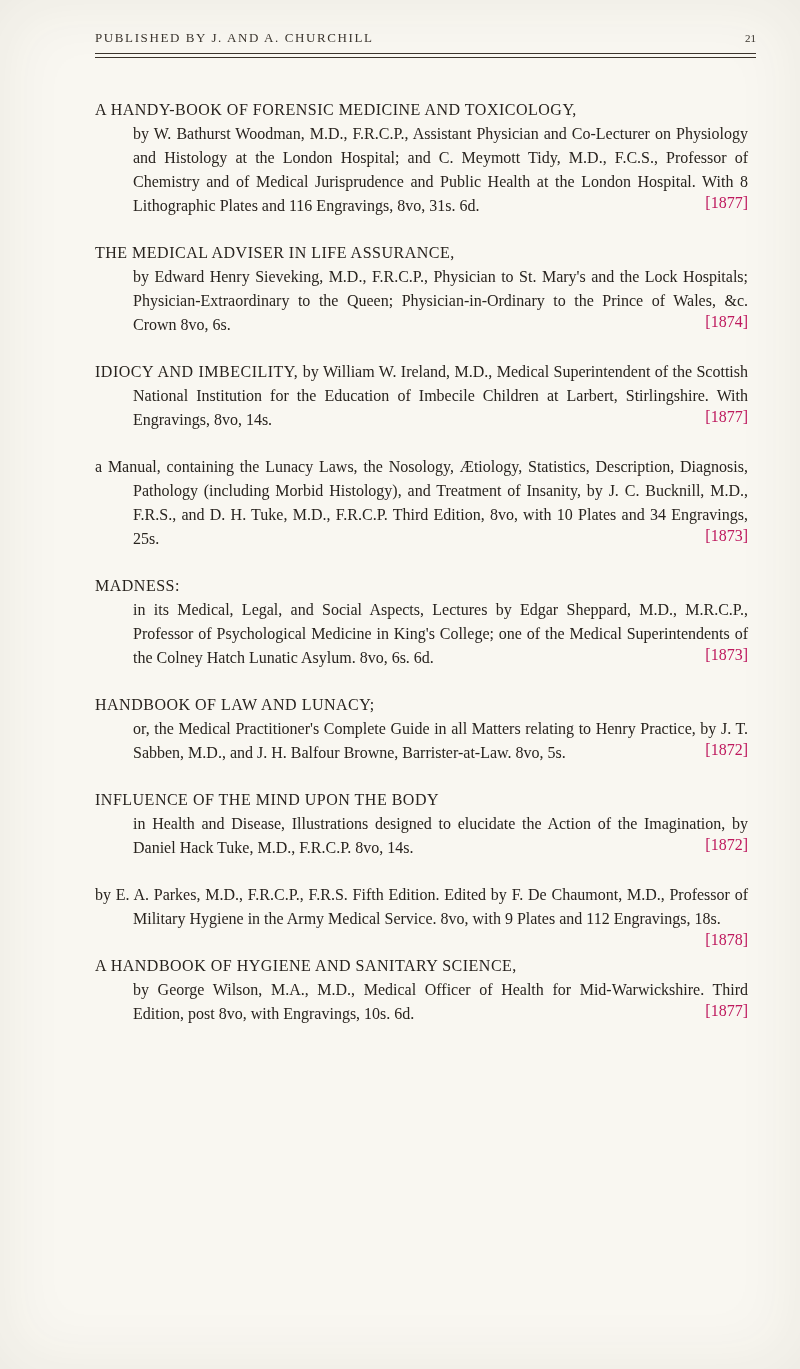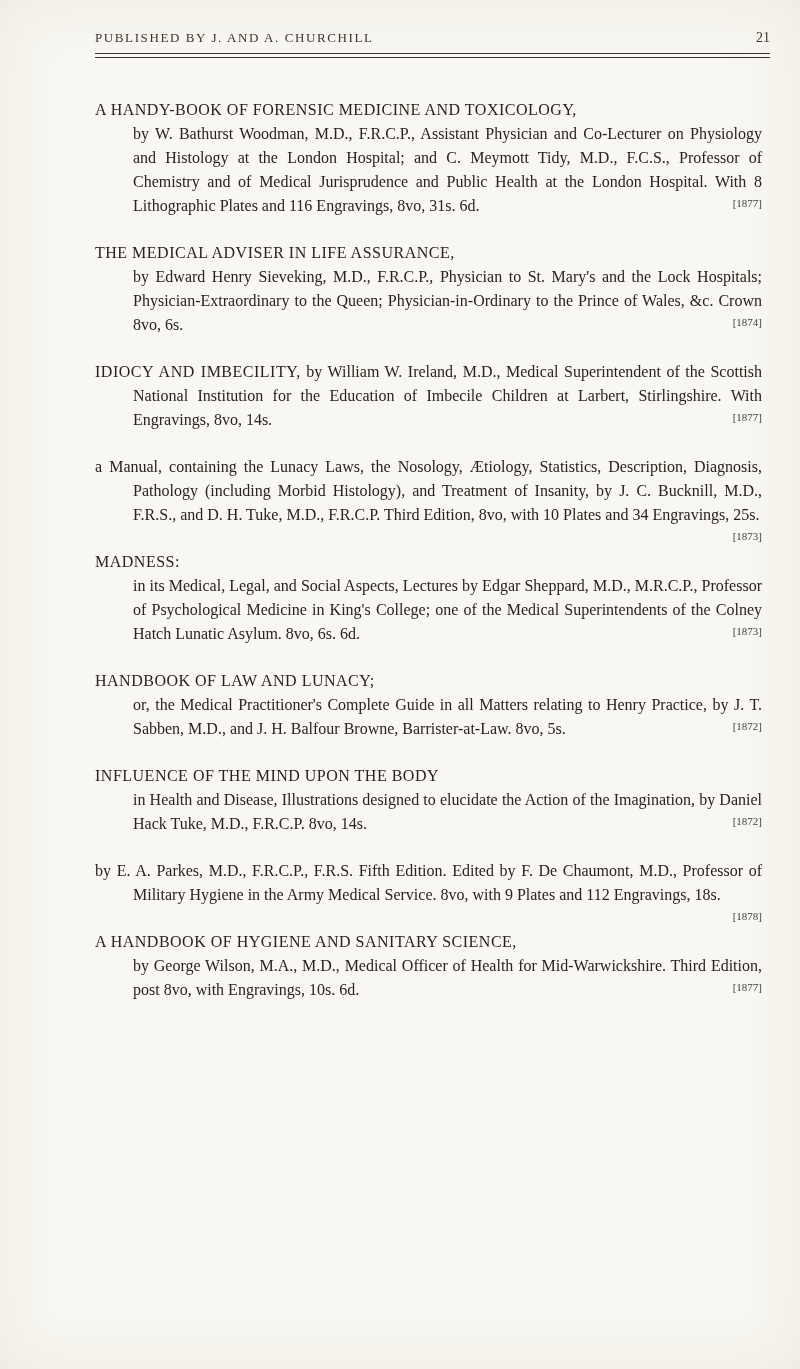--- a/index.html
+++ b/index.html
@@ -9,34 +9,34 @@
     background: #efede7;
     font-family: "Liberation Serif", "DejaVu Serif", serif;
   }
   .sheet {
     position: relative;
     box-sizing: border-box;
     width: 800px;
     height: 1369px;
     background: #f9f7f1;
     color: #28231e;
-    padding: 30px 30px 40px 95px;
+    padding: 30px 44px 40px 95px;
     box-shadow: inset 0 0 70px rgba(60,50,30,0.07);
     overflow: hidden;
   }
   header.running-head {
     display: flex;
     justify-content: space-between;
     align-items: baseline;
     font-size: 13px;
     letter-spacing: 1.6px;
     color: #3a342d;
   }
   .head-title { font-variant: normal; }
-  .head-page { font-size: 14px; letter-spacing: 0; }
+  .head-page { font-size: 11px; letter-spacing: 0; }
   .double-rule {
     height: 3px;
     border-top: 1px solid #3b342c;
     border-bottom: 1px solid #3b342c;
     margin: 7px 0 40px 0;
   }
   main.book-list { display: block; }
   article.entry { display: block; }
   article.entry p {
     margin: 0 8px 23px 0;
@@ -45,26 +45,26 @@
     text-align: justify;
     padding-left: 38px;
     text-indent: -38px;
   }
   .book-title {
     letter-spacing: 0.5px;
   }
   .book-title.block { display: block; }
   .year-tag {
     float: right;
-    font-size: 11px;
+    font-size: 16px;
     line-height: 24px;
     margin-left: 14px;
     position: relative;
     top: -3px;
-    color: #404040;
+    color: #be185d;
     text-indent: 0;
   }
 </style>
 </head>
 <body>
 
 <div class="sheet">
 
   <header class="running-head">
     <span class="head-title">PUBLISHED BY J. AND A. CHURCHILL</span>

